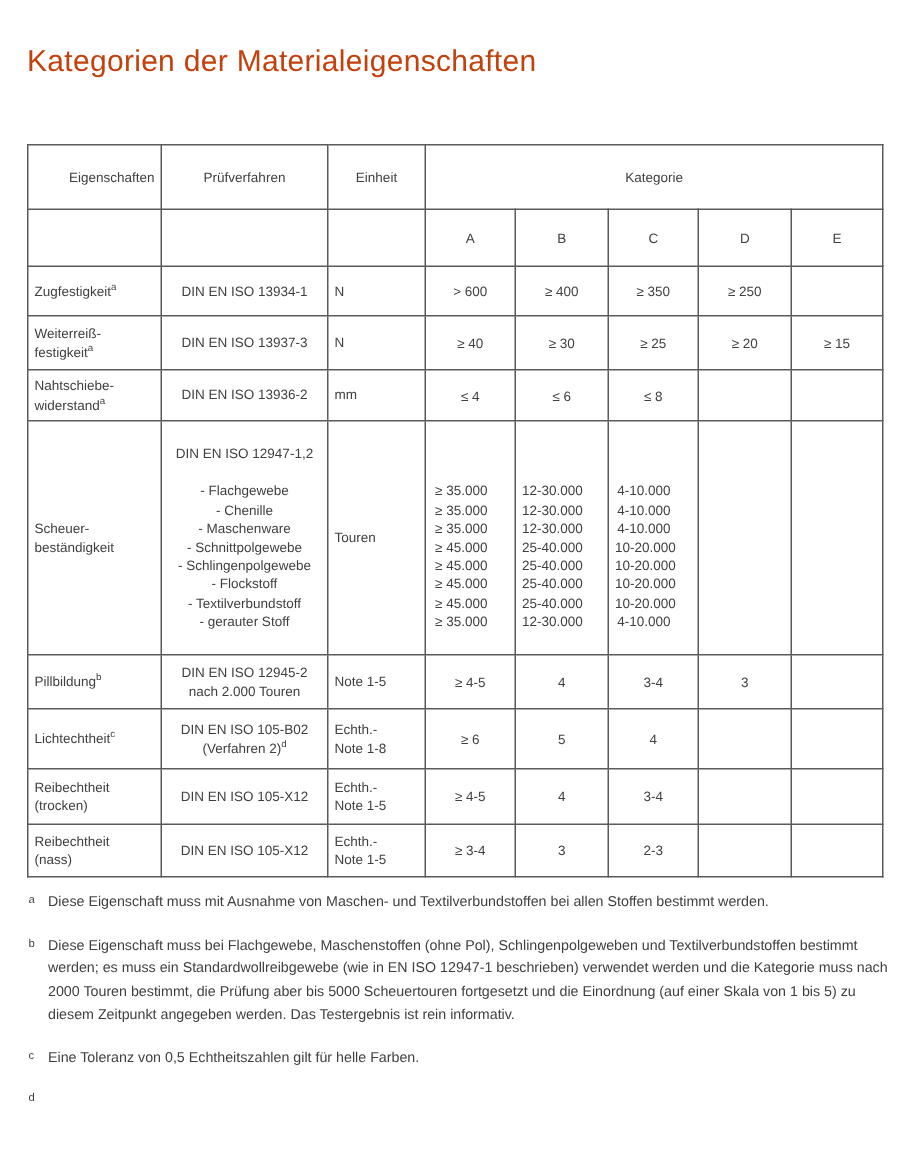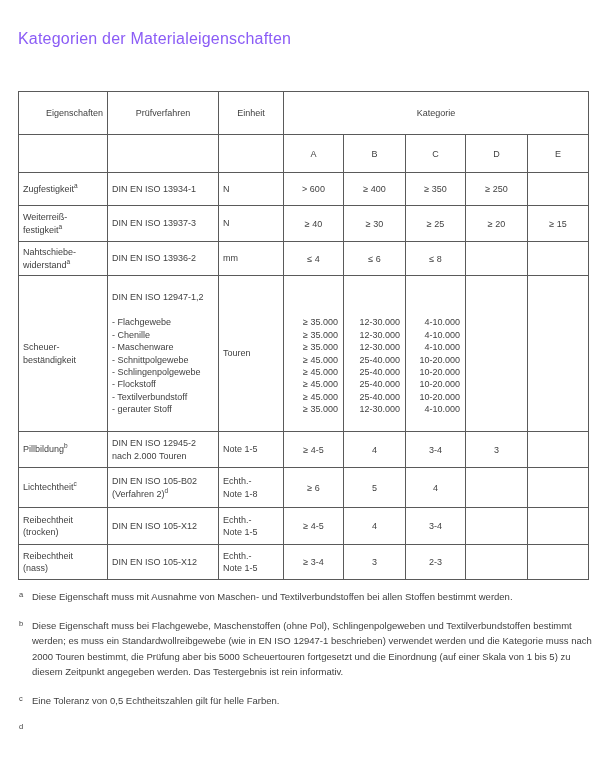--- a/index.html
+++ b/index.html
@@ -12,25 +12,25 @@
     height: 769px;
     font-family: "Liberation Sans", sans-serif;
     color: #3f3f3f;
     overflow: hidden;
   }
   .page {
     padding: 30px 25px 0 18px;
     box-sizing: border-box;
   }
   .page-title {
-    font-size: 16px;
+    font-size: 20px;
     font-weight: 400;
     letter-spacing: 0.2px;
     margin: 0;
-    color: #8b5cf6;
+    color: #c2410c;
   }
   table.mat-table {
     border-collapse: collapse;
     table-layout: fixed;
     width: 570px;
     margin-top: 43px;
   }
   table.mat-table td {
     border: 1px solid #5a5a5a;
     font-size: 9px;
@@ -38,24 +38,24 @@
     padding: 4px 4px;
     color: #3f3f3f;
     overflow: hidden;
   }
   tr.header-row-1 td { height: 34px; }
   tr.header-row-2 td { height: 29px; }
   td.h-left { text-align: right; padding-left: 6px; }
   td.h-center { text-align: center; }
   td.cat-cell { text-align: center; }
   td.col-prop { text-align: left; padding-left: 5px; }
-  td.col-method { text-align: left; padding-left: 7px; }
+  td.col-method { text-align: center; padding-left: 7px; }
   td.col-unit { text-align: left; padding-left: 7px; }
   td.col-val { text-align: center; }
-  td.col-val.align-right { text-align: right; padding-right: 5px; }
+  td.col-val.align-right { text-align: right; padding-right: 18px; }
   .ln { line-height: 12.4px; white-space: nowrap; }
   td sup {
     font-size: 6.5px;
     line-height: 0;
     vertical-align: super;
   }
   .notes {
     margin-top: 9px;
     width: 575px;
   }

